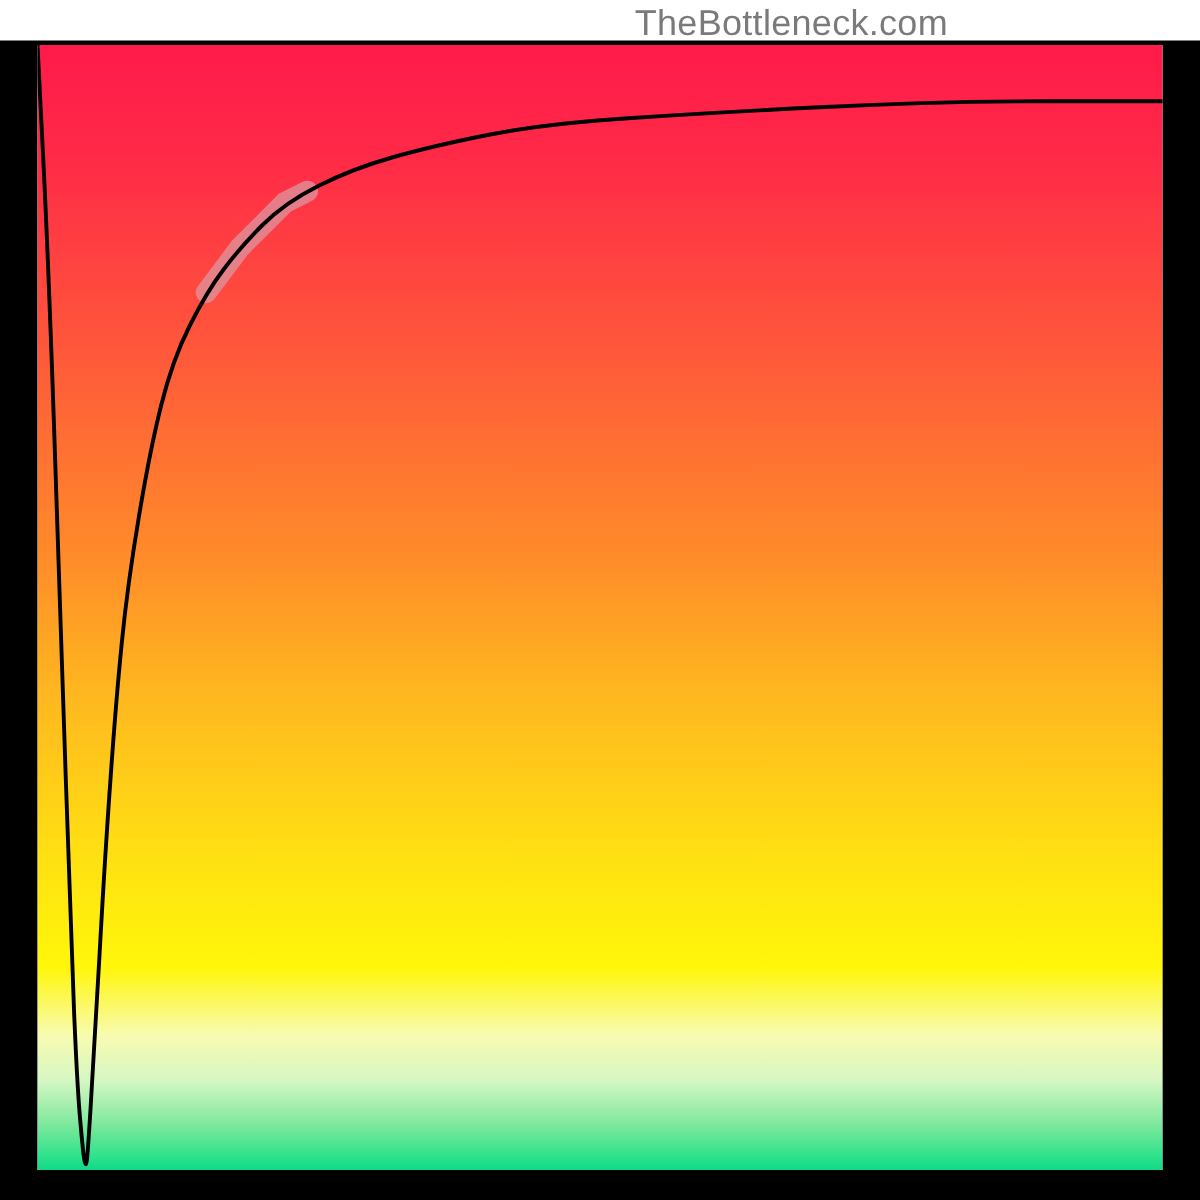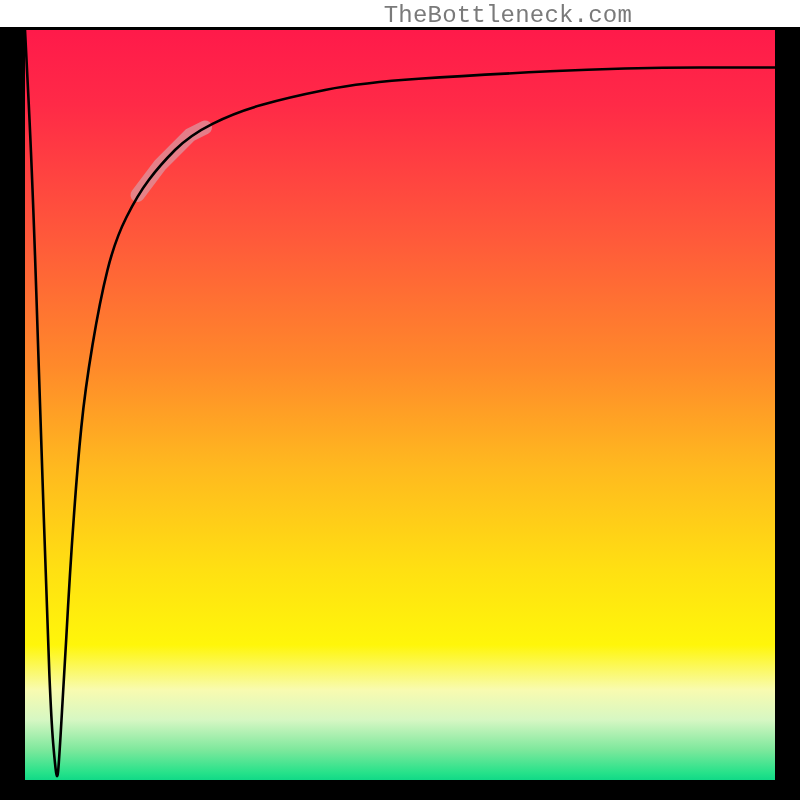--- a/index.html
+++ b/index.html
@@ -8,21 +8,20 @@
     width: 800px;
     height: 800px;
     overflow: hidden;
     background: #fff;
     font-family: Arial, Helvetica, sans-serif;
   }
   .stage {
     position: relative;
     width: 640px;
     height: 800px;
-    font-family: Liberation Mono, monospace;
   }
   .watermark {
     position: absolute;
     top: 2px;
     right: 8px;
     color: #7a7a7a;
     font-size: 24px;
     letter-spacing: 0.2px;
     font-weight: 400;
     z-index: 20;

